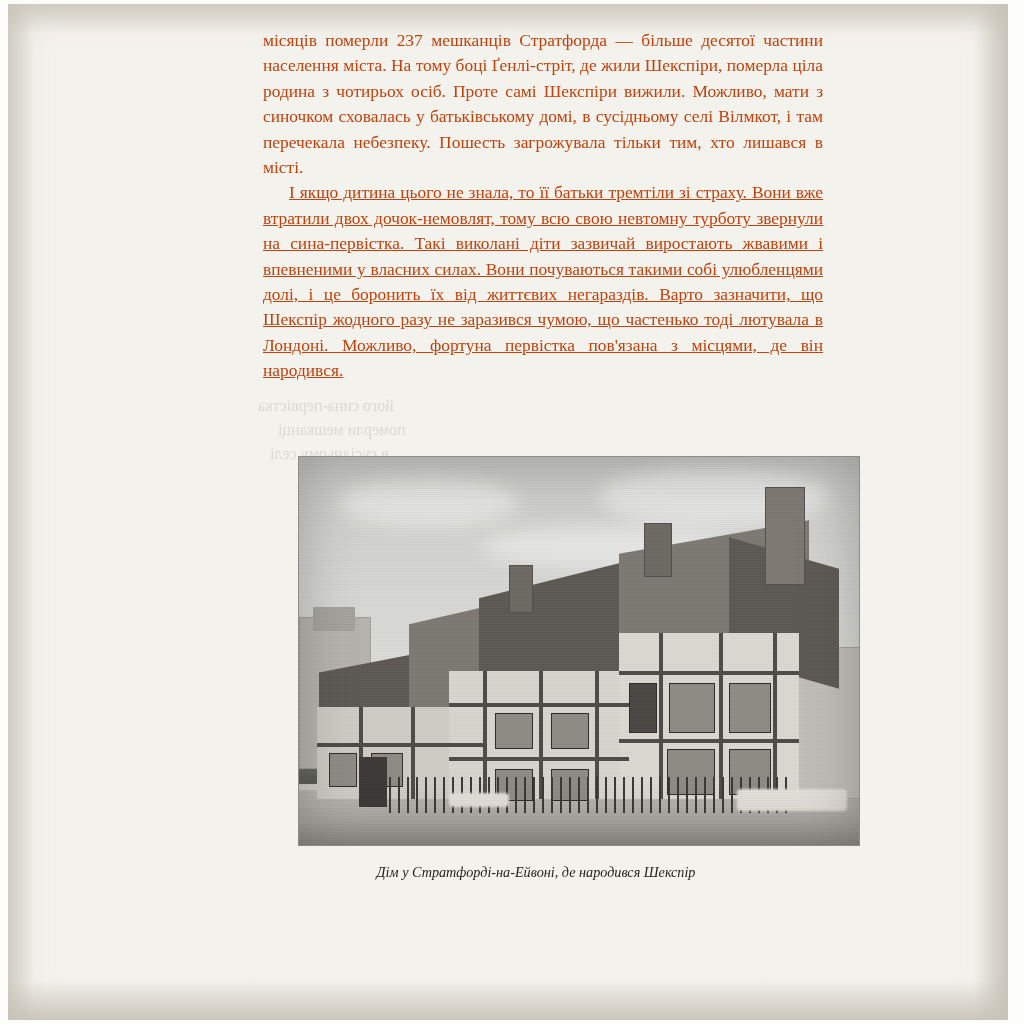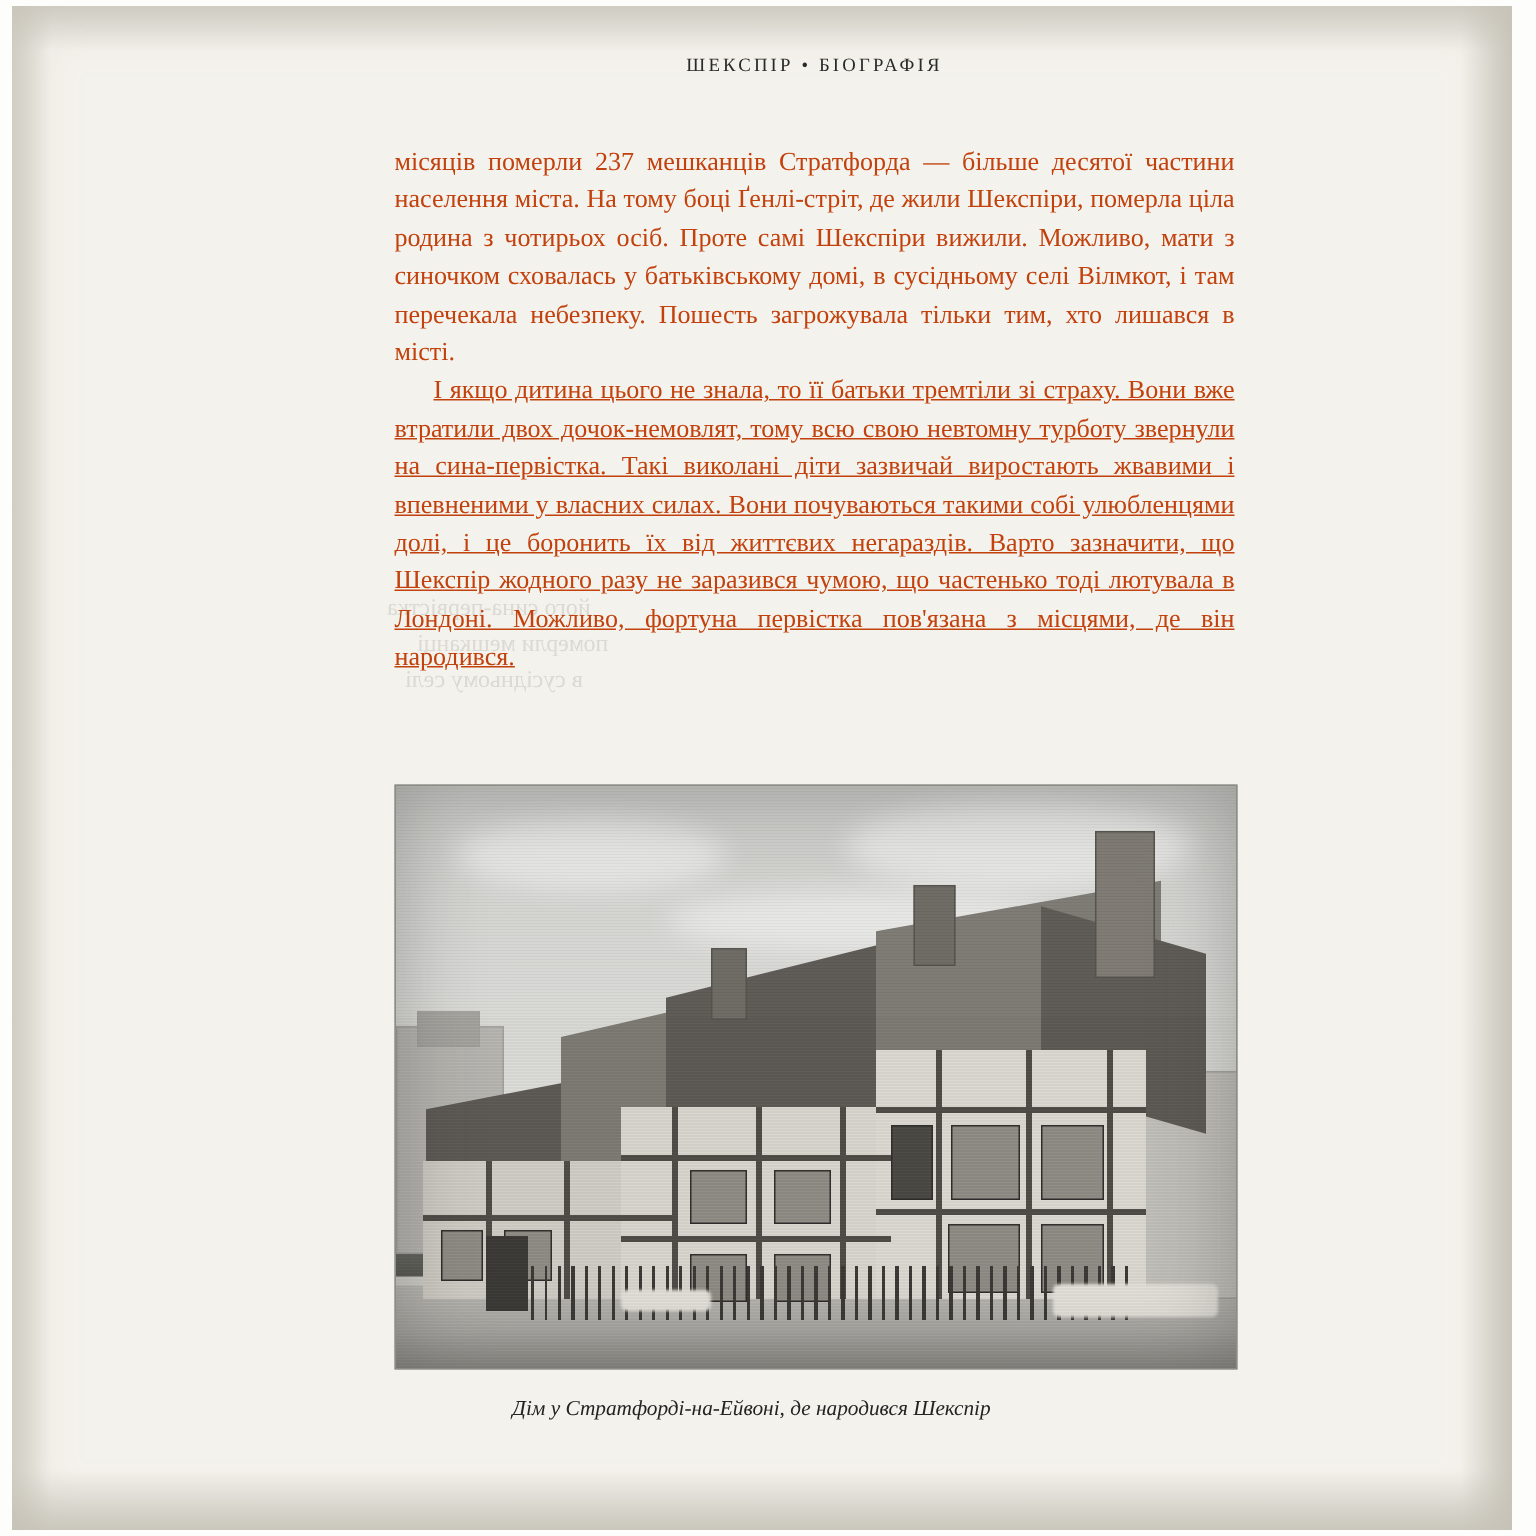--- a/index.html
+++ b/index.html
@@ -87,20 +87,21 @@
     margin: 0;
   }
   .body-text p.indent {
     text-indent: 26px;
     text-decoration: underline;
   }
 
   .figure {
     margin-top: 72px;
     width: 476px;
+    margin-left: 35px;
   }
   .photo {
     position: relative;
     width: 560px;
     height: 388px;
     overflow: hidden;
     background: #9a9a96;
     border: 1px solid #8d8d88;
   }
   
@@ -215,21 +216,20 @@
   <div class="page-sheet">
     <div class="page-top-shadow"></div>
     <div class="page-bottom-shadow"></div>
 
     <div class="ghost" style="left:250px; top:390px;">його сина-первістка</div>
     <div class="ghost" style="left:270px; top:414px;">померли мешканці</div>
     <div class="ghost" style="left:262px; top:438px;">в сусідньому селі</div>
 
     <div class="content">
 
-      <div class="running-head">ШЕКСПІР • БІОГРАФІЯ</div>
 
       <div class="body-text">
         <p>місяців померли 237 мешканців Стратфорда — більше десятої частини населення міста. На тому боці Ґенлі-стріт, де жили Шекспіри, померла ціла родина з чотирьох осіб. Проте самі Шекспіри вижили. Можливо, мати з синочком сховалась у батьківському домі, в сусідньому селі Вілмкот, і там перечекала небезпеку. Пошесть загрожувала тільки тим, хто лишався в місті.</p>
         <p class="indent">І якщо дитина цього не знала, то її батьки тремтіли зі страху. Вони вже втратили двох дочок-немовлят, тому всю свою невтомну турботу звернули на сина-первістка. Такі виколані діти зазвичай виростають жвавими і впевненими у власних силах. Вони почуваються такими собі улюбленцями долі, і це боронить їх від життєвих негараздів. Варто зазначити, що Шекспір жодного разу не заразився чумою, що частенько тоді лютувала в Лондоні. Можливо, фортуна первістка пов'язана з місцями, де він народився.</p>
       </div>
 
       <div class="figure">
         <div class="photo">
           <div class="sky"></div>
           <div class="sky-cloud" style="left:40px; top:22px; width:180px; height:48px;"></div>

